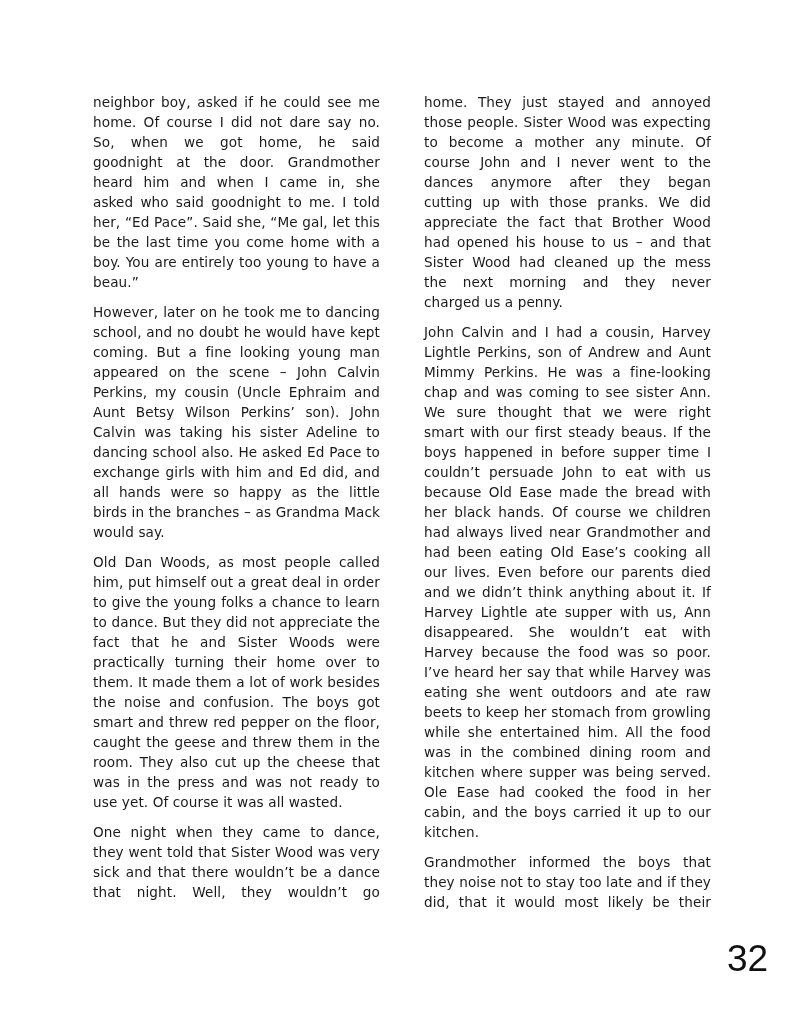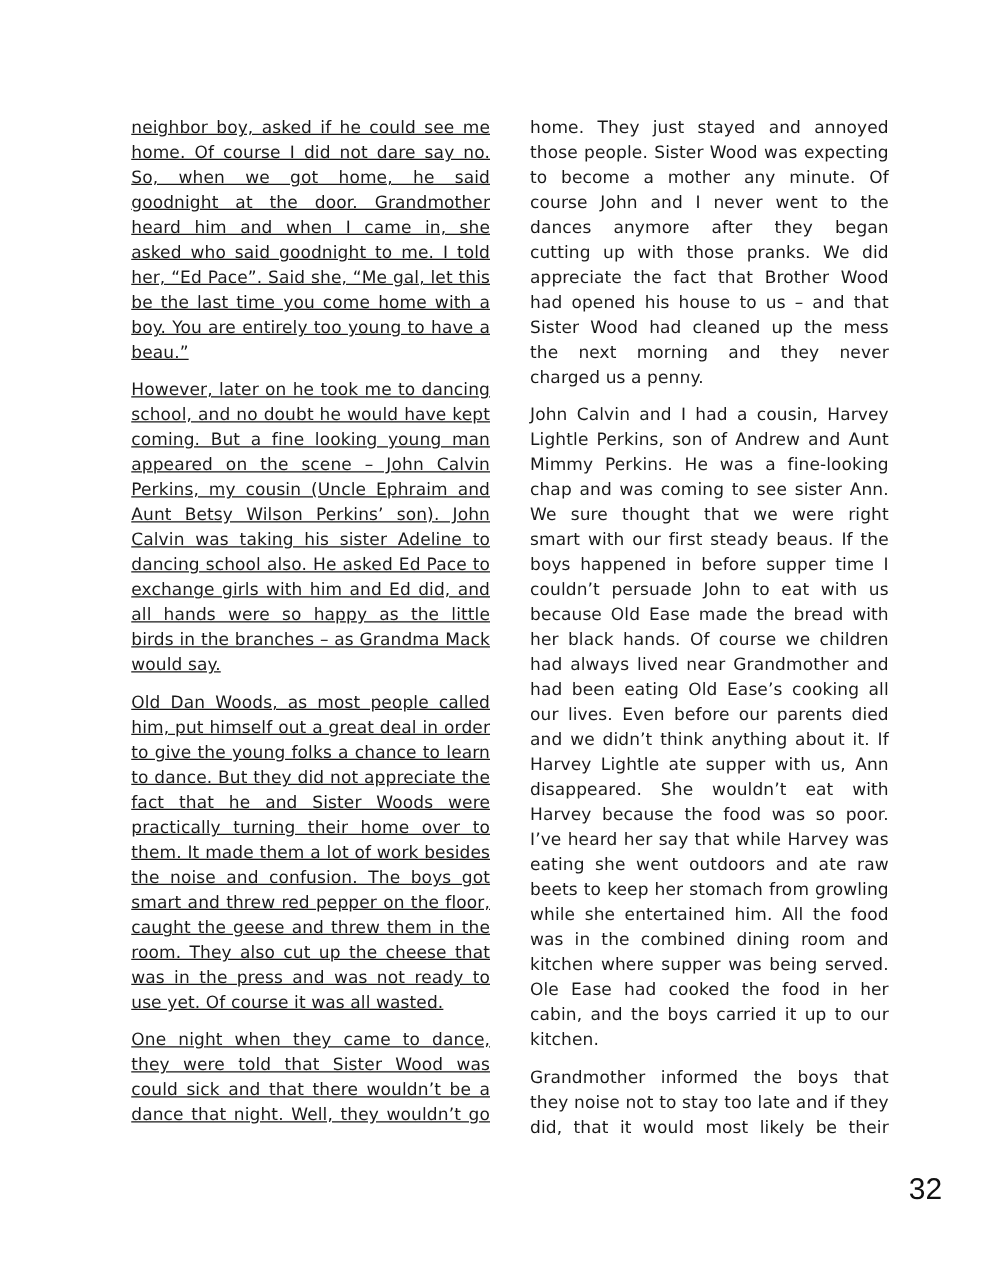--- a/index.html
+++ b/index.html
@@ -2,37 +2,37 @@
 <html><head>
 <meta charset="utf-8">
 <style>
   html, body { margin:0; padding:0; }
   body { width:791px; height:1023px; background:#ffffff; position:relative; overflow:hidden; }
   .col {
     position:absolute; top:92px; width:287px;
     font-family:"DejaVu Sans", sans-serif; font-size:13.6px; line-height:20px;
     color:#1a1a1a; text-align:justify; letter-spacing:0.1px;
   }
-  .col.left { left:105px;text-decoration:underline; }
+  .col.left { left:93px; }
   .col.right { left:424px; }
   .col p { margin:0 0 10px 0; }
   .col p.last-partial { text-align-last:justify; }
   .page-number {
     position:absolute; left:727px; top:938px;
-    font-family:"Liberation Sans", sans-serif; font-size:24px; color:#111;
+    font-family:"Liberation Sans", sans-serif; font-size:37px; color:#111;
   }
 </style>
 </head>
 <body>
 
 <div class="col left">
   <p>neighbor boy, asked if he could see me home.  Of course I did not dare say no. So, when we got home, he said goodnight at the door.  Grandmother heard him and when I came in, she asked who said goodnight to me.  I told her, “Ed Pace”. Said she, “Me gal, let this be the last time you come home with a boy.  You are entirely too young to have a beau.”</p>
   <p>However, later on he took me to dancing school, and no doubt he would have kept coming.  But a fine looking young man appeared on the scene – John Calvin Perkins, my cousin (Uncle Ephraim and Aunt Betsy Wilson Perkins’ son).  John Calvin was taking his sister Adeline to dancing school also. He asked Ed Pace to exchange girls with him and Ed did, and all hands were so happy as the little birds in the branches – as Grandma Mack would say.</p>
   <p>Old Dan Woods, as most people called him, put himself out a great deal in order to give the young folks a chance to learn to dance. But they did not appreciate the fact that he and Sister Woods were practically turning their home over to them.  It made them a lot of work besides the noise and confusion. The boys got smart and threw red pepper on the floor, caught the geese and threw them in the room.  They also cut up the cheese that was in the press and was not ready to use yet.  Of course it was all wasted.</p>
-  <p class="last-partial">One night when they came to dance, they were told that Sister Wood was could sick and that there wouldn’t be a dance that night.  Well, they wouldn’t go</p>
+  <p class="last-partial">One night when they came to dance, they went told that Sister Wood was very sick and that there wouldn’t be a dance that night.  Well, they wouldn’t go</p>
 </div>
 
 <div class="col right">
   <p>home.  They just stayed and annoyed those people.    Sister Wood was expecting to become a mother any minute.  Of course John and I never went to the dances anymore after they began cutting up with those pranks.  We did appreciate the fact that Brother Wood had opened his house to us – and that Sister Wood had cleaned up the mess the next morning and they never charged us a penny.</p>
   <p>John Calvin and I had a cousin, Harvey Lightle Perkins, son of Andrew and Aunt Mimmy Perkins.  He was a fine-looking chap and was coming to see sister Ann. We sure thought that we were right smart with our first steady beaus.  If the boys happened in before supper time I couldn’t persuade John to eat with us because Old Ease made the bread with her black hands.  Of course we children had always lived near Grandmother and had been eating Old Ease’s cooking all our lives.  Even before our parents died and we didn’t think anything about it.  If Harvey Lightle ate supper with us, Ann disappeared.  She wouldn’t eat with Harvey because the food was so poor. I’ve heard her say that while Harvey was eating  she went outdoors and ate raw beets to keep her stomach from growling while she entertained him.  All the food was in the combined dining room and kitchen where supper was being served.  Ole Ease had cooked the food in her cabin, and the boys carried it up to our kitchen.</p>
   <p class="last-partial">Grandmother informed the boys that they noise not to stay too late and if they did, that it would most likely be their</p>
 </div>
 
 <div class="page-number">32</div>
 

